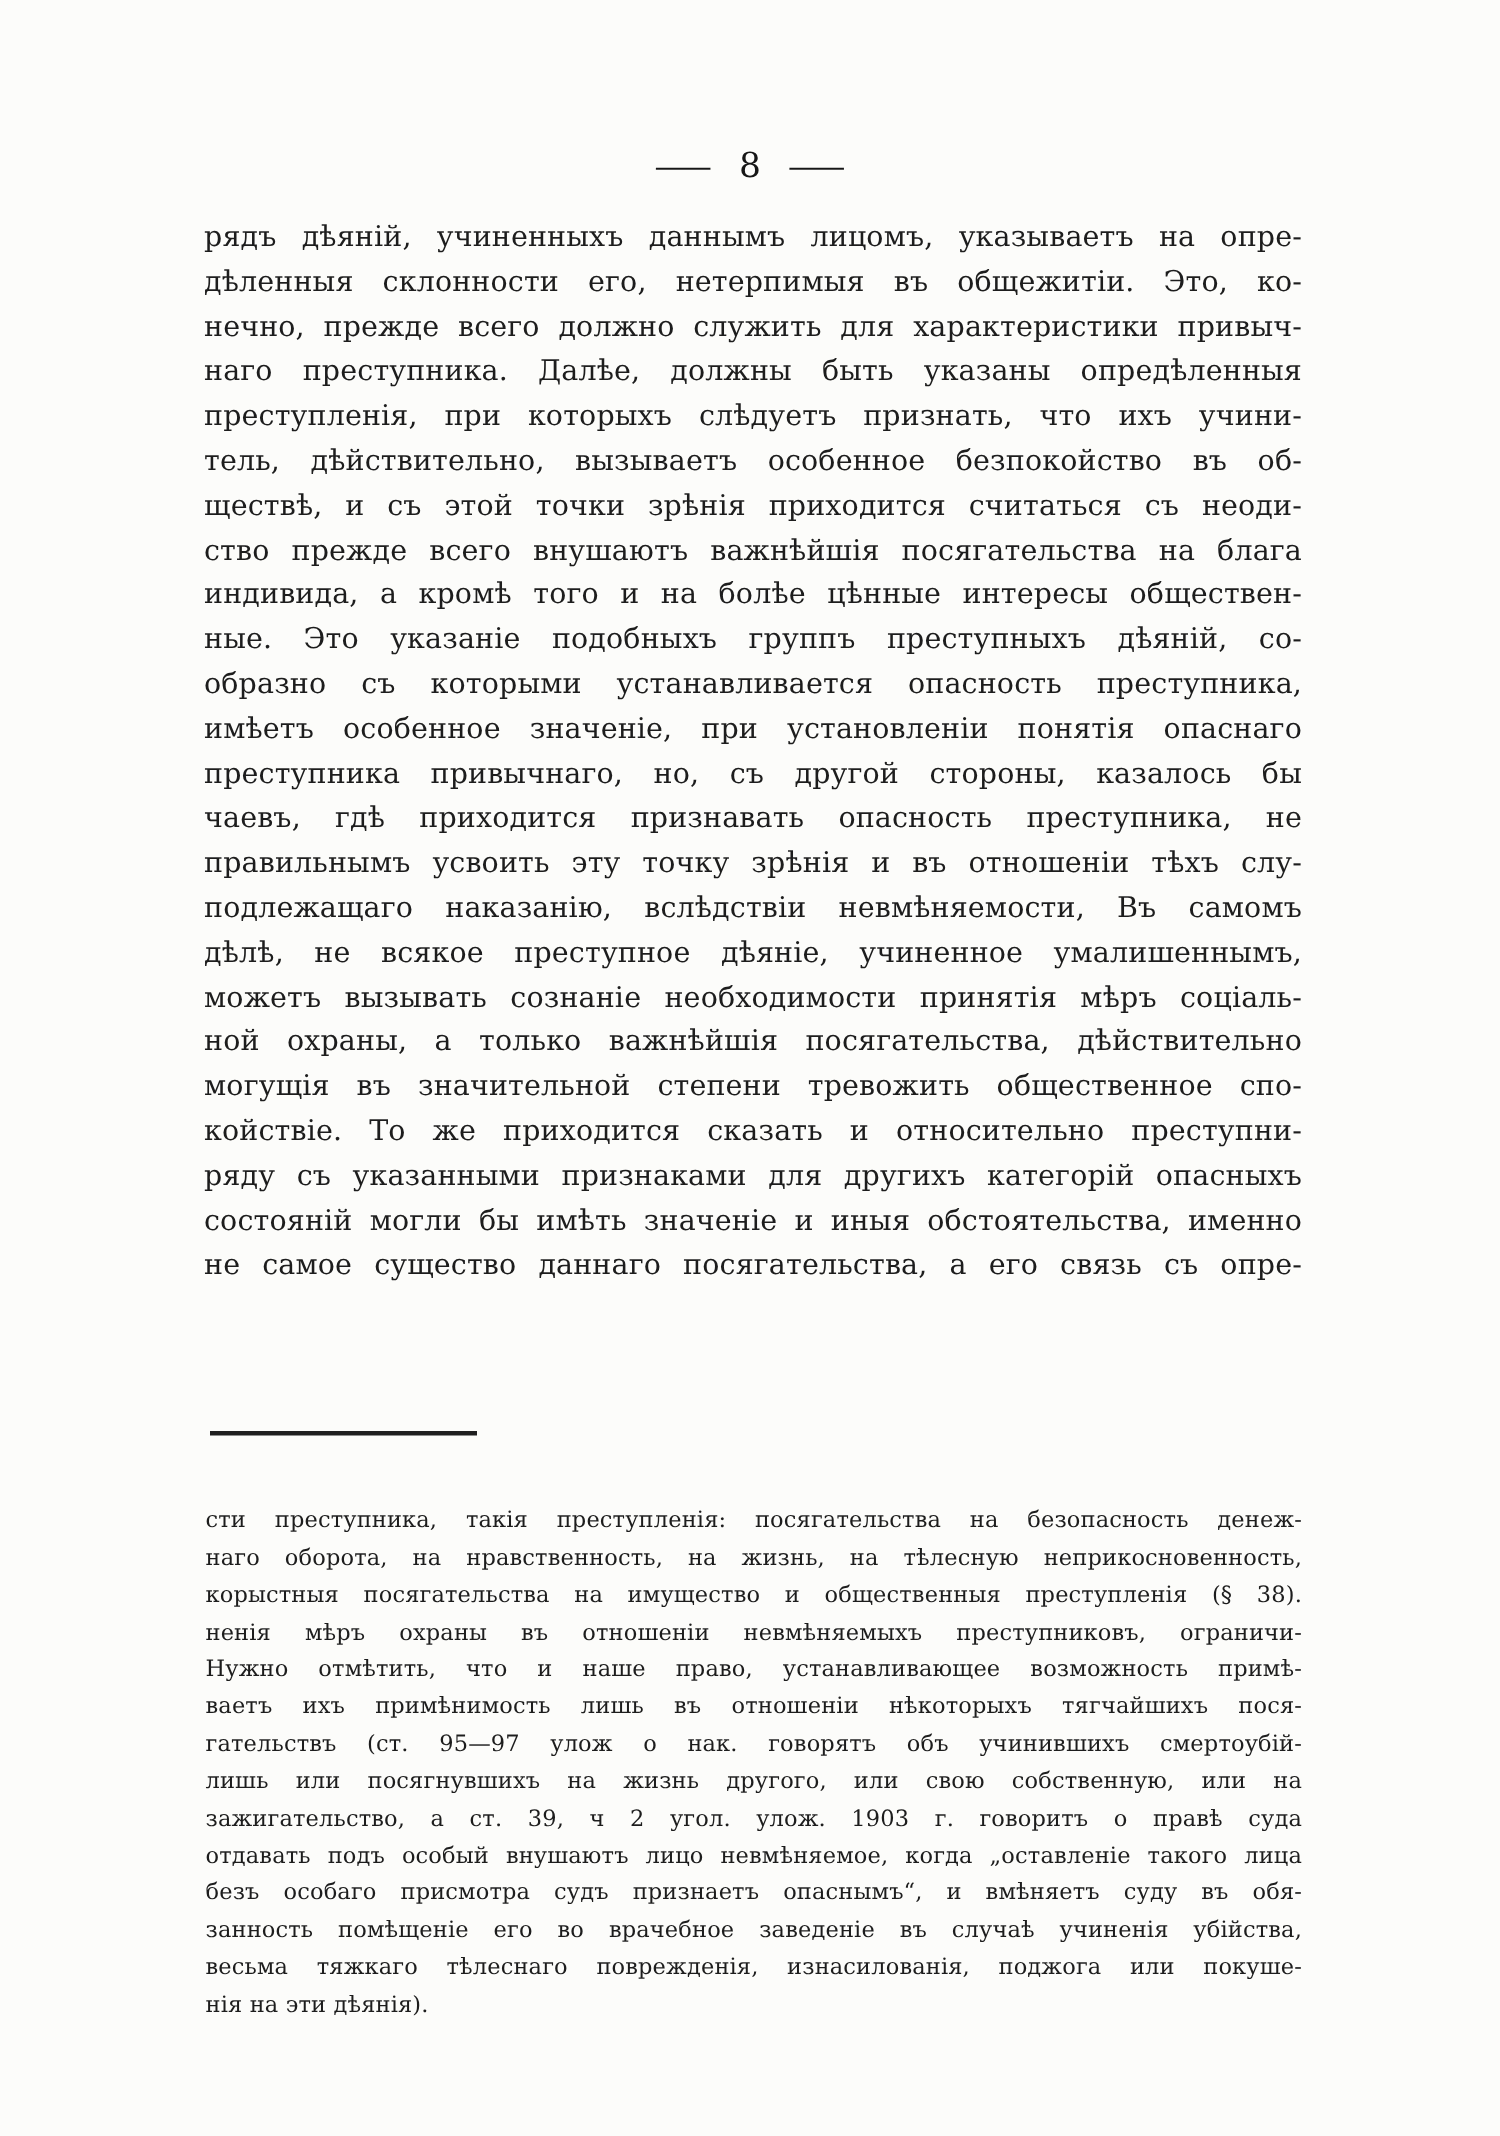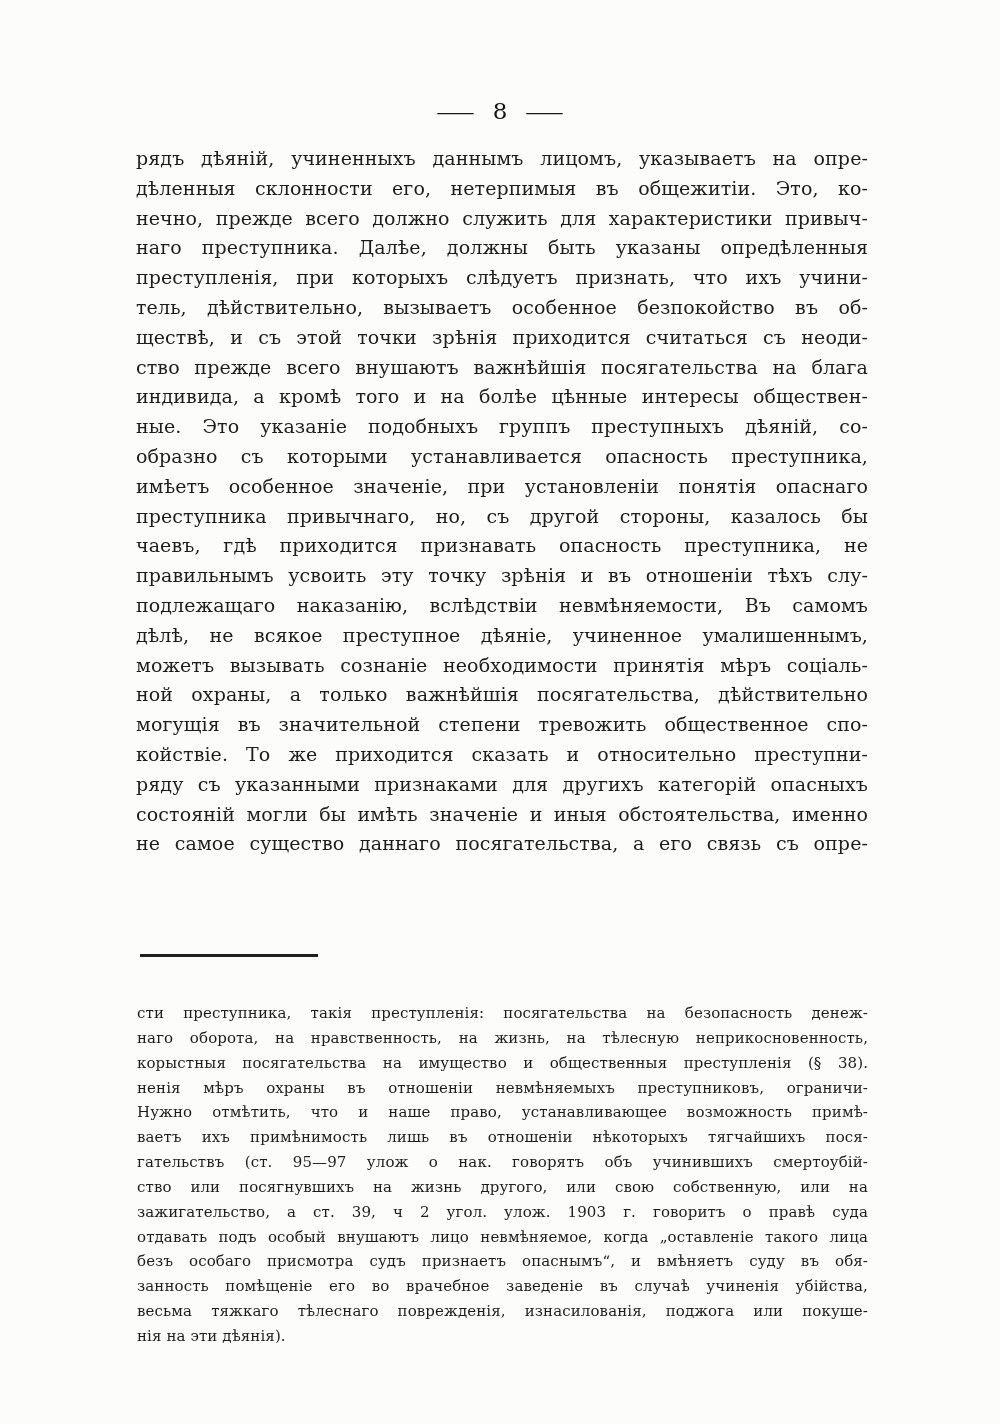--- a/index.html
+++ b/index.html
@@ -127,21 +127,21 @@
   <div class="rule"></div>
 
   <div class="foottext">
     <div class="fl">сти преступника, такія преступленія: посягательства на безопасность денеж-</div>
     <div class="fl">наго оборота, на нравственность, на жизнь, на тѣлесную неприкосновенность,</div>
     <div class="fl">корыстныя посягательства на имущество и общественныя преступленія (§ 38).</div>
     <div class="fl">ненія мѣръ охраны въ отношеніи невмѣняемыхъ преступниковъ, ограничи-</div>
     <div class="fl">Нужно отмѣтить, что и наше право, устанавливающее возможность примѣ-</div>
     <div class="fl">ваетъ ихъ примѣнимость лишь въ отношеніи нѣкоторыхъ тягчайшихъ пося-</div>
     <div class="fl">гательствъ (ст. 95—97 улож о нак. говорятъ объ учинившихъ смертоубій-</div>
-    <div class="fl">ство или посягнувшихъ на жизнь другого, или свою собственную, или на</div>
+    <div class="fl">лишь или посягнувшихъ на жизнь другого, или свою собственную, или на</div>
     <div class="fl">зажигательство, а ст. 39, ч 2 угол. улож. 1903 г. говоритъ о правѣ суда</div>
     <div class="fl">отдавать подъ особый внушаютъ лицо невмѣняемое, когда „оставленіе такого лица</div>
     <div class="fl">безъ особаго присмотра судъ признаетъ опаснымъ“, и вмѣняетъ суду въ обя-</div>
     <div class="fl">занность помѣщеніе его во врачебное заведеніе въ случаѣ учиненія убійства,</div>
     <div class="fl">весьма тяжкаго тѣлеснаго поврежденія, изнасилованія, поджога или покуше-</div>
     <div class="fl last">нія на эти дѣянія).</div>
   </div>
 
 </div>
 

